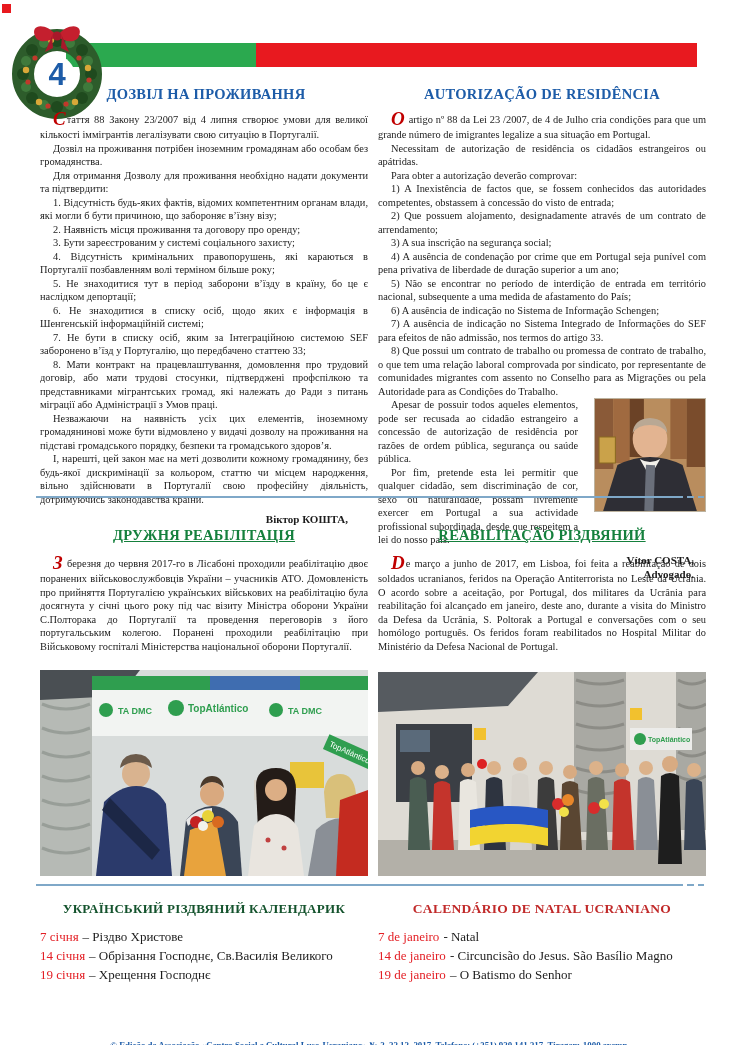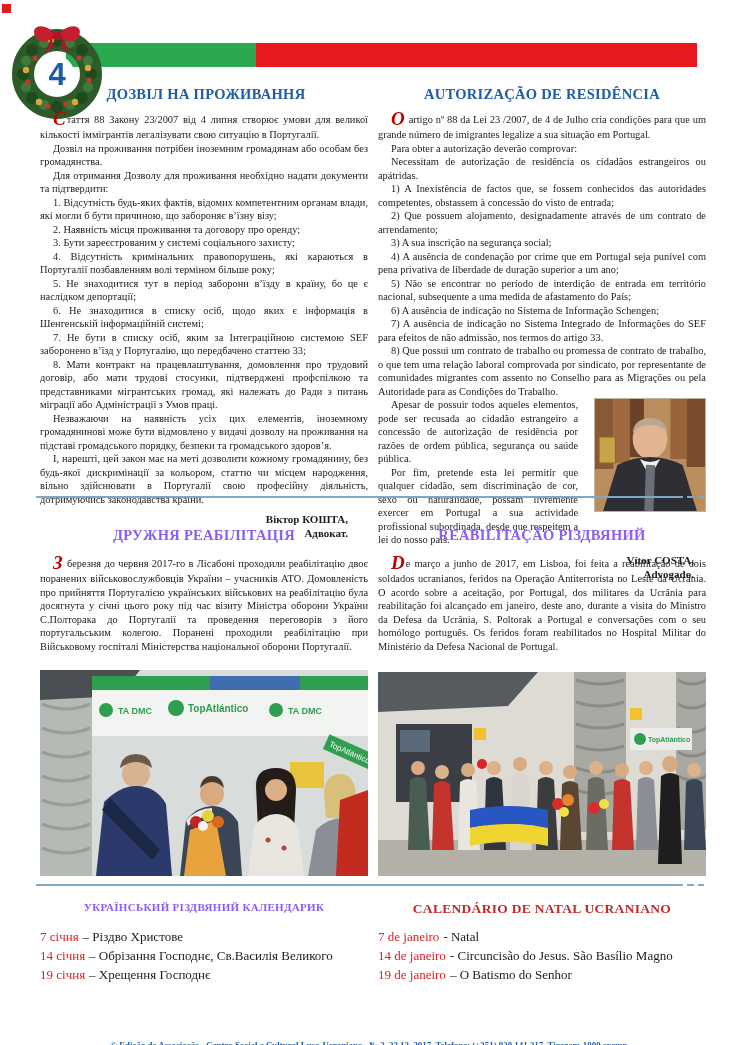--- a/index.html
+++ b/index.html
@@ -7,24 +7,24 @@
         font-family:"Liberation Serif",serif;color:#1c1c1c;overflow:hidden;}
   
   .corner-square{position:absolute;left:2px;top:4px;width:9px;height:9px;background:#e8191f;}
   .band{position:absolute;top:43px;left:66px;height:24px;width:631px;display:flex;}
   .band-green{width:190px;background:#2ba94f;}
   .band-red{flex:1;background:#e8191f;}
   .wreath{position:absolute;left:4px;top:16px;}
   
   .headline{position:absolute;width:328px;text-align:center;font-weight:bold;font-size:14.5px;
             color:#1d5ca8;letter-spacing:.3px;}
-  .headline.red{color:#8b5cf6;}
+  .headline.red{color:#15803d;text-decoration:underline;}
   .hl-a{left:42px;top:86px;} .hl-b{left:378px;top:86px;}
   .hl-c{left:40px;top:527px;} .hl-d{left:378px;top:527px;}
-  .hl-e{left:40px;top:901px;font-size:11px;color:#8b5cf6;}
+  .hl-e{left:40px;top:901px;font-size:13px;color:#14532d;}
   .hl-f{left:378px;top:901px;font-size:13.5px;color:#c12a2a;}
   
   .col{position:absolute;width:328px;font-size:10.4px;line-height:1.3;}
   .col-a{left:40px;top:109px;} .col-b{left:378px;top:109px;}
   .col-c{left:40px;top:553px;} .col-d{left:378px;top:553px;}
   .para{margin:0;text-align:justify;text-indent:13px;}
   .dropcap{font-size:19px;font-style:italic;font-weight:bold;color:#c00000;
            line-height:1;vertical-align:-2px;margin-right:1px;}
   .sig{margin-top:7px;text-align:right;font-weight:bold;font-size:11px;line-height:1.25;}
   .sig-a{padding-right:20px;} .sig-b{padding-right:12px;}
@@ -124,30 +124,29 @@
         <p class="para">4. Відсутність кримінальних правопорушень, які караються в Португалії позбавленням волі терміном більше року;</p>
         <p class="para">5. Не знаходитися тут в період заборони в’їзду в країну, бо це є наслідком депортації;</p>
         <p class="para">6. Не знаходитися в списку осіб, щодо яких є інформація в Шенгенській інформаційній системі;</p>
         <p class="para">7. Не бути в списку осіб, яким за Інтеграційною системою SEF заборонено в’їзд у Португалію, що передбачено статтею 33;</p>
         <p class="para">8. Мати контракт на працевлаштування, домовлення про трудовий договір, або мати трудові стосунки, підтверджені профспілкою та представниками мігрантських громад, які належать до Ради з питань міграції або Адміністрації з Умов праці.</p>
         <p class="para">Незважаючи на наявність усіх цих елементів, іноземному громадянинові може бути відмовлено у видачі дозволу на проживання на підставі громадського порядку, безпеки та громадського здоров’я.</p>
         <p class="para">І, нарешті, цей закон має на меті дозволити кожному громадянину, без будь-якої дискримінації за кольором, статтю чи місцем народження, вільно здійснювати в Португалії свою професійну діяльність, дотримуючись законодавства країни.</p>
       </div>
     <div class="sig sig-a">
       <div>Віктор КОШТА,</div>
-      <div>Адвокат.</div>
     </div>
   </div>
 
   <div class="col col-b">
     <p class="para"><span class="dropcap">O</span> <span>artigo nº 88 da Lei 23 /2007, de 4 de Julho cria condições para que um grande número de imigrantes legalize a sua situação em Portugal.</span></p>
     <div>
 
-    <p class="para">Para obter a autorização deverão comprovar:</p>
-        <p class="para">Necessitam de autorização de residência os cidadãos estrangeiros ou apátridas.</p>
+    <p class="para">Necessitam de autorização de residência os cidadãos estrangeiros ou apátridas.</p>
+        <p class="para">Para obter a autorização deverão comprovar:</p>
         <p class="para">1) A Inexistência de factos que, se fossem conhecidos das autoridades competentes, obstassem à concessão do visto de entrada;</p>
         <p class="para">2) Que possuem alojamento, designadamente através de um contrato de arrendamento;</p>
         <p class="para">3) A sua inscrição na segurança social;</p>
         <p class="para">4) A ausência de condenação por crime que em Portugal seja punível com pena privativa de liberdade de duração superior a um ano;</p>
         <p class="para">5) Não se encontrar no período de interdição de entrada em território nacional, subsequente a uma medida de afastamento do País;</p>
         <p class="para">6) A ausência de indicação no Sistema de Informação Schengen;</p>
         <p class="para">7) A ausência de indicação no Sistema Integrado de Informações do SEF para efeitos de não admissão, nos termos do artigo 33.</p>
         <p class="para">8) Que possui um contrato de trabalho ou promessa de contrato de trabalho, o que tem uma relação laboral comprovada por sindicato, por representante de comunidades migrantes com assento no Conselho para as Migrações ou pela Autoridade para as Condições do Trabalho.</p>
       </div>
     <div class="wrap-row">

